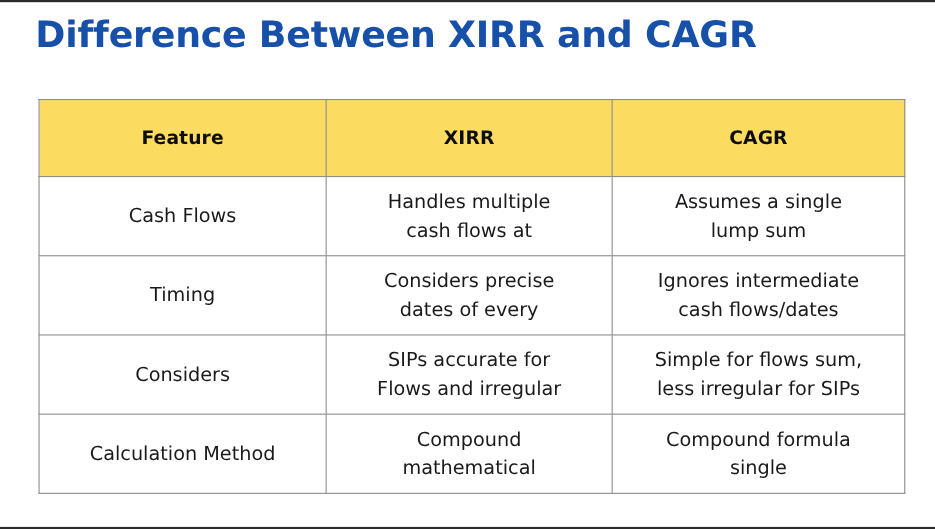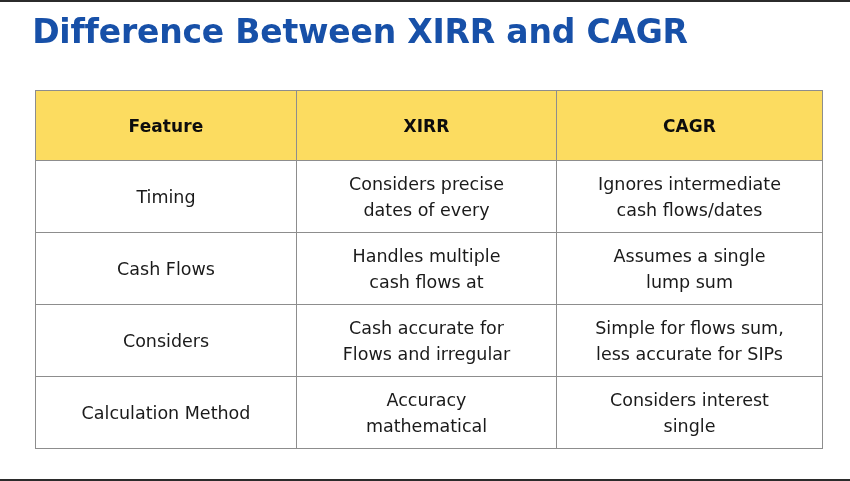--- a/index.html
+++ b/index.html
@@ -113,63 +113,63 @@
       <tr>
         <th>Feature</th>
         <th>XIRR</th>
         <th>CAGR</th>
       </tr>
     </thead>
 
     <tbody>
 
       <tr>
+        <td class="cell-feature">Cash Flows</td>
+        <td>
+          <span class="line">Handles multiple</span>
+          <span class="line">cash flows at</span>
+        </td>
+        <td>
+          <span class="line">Assumes a single</span>
+          <span class="line">lump sum</span>
+        </td>
+      </tr>
+
+      <tr>
         <td class="cell-feature">Timing</td>
         <td>
           <span class="line">Considers precise</span>
           <span class="line">dates of every</span>
         </td>
         <td>
           <span class="line">Ignores intermediate</span>
           <span class="line">cash flows/dates</span>
         </td>
       </tr>
 
       <tr>
-        <td class="cell-feature">Cash Flows</td>
-        <td>
-          <span class="line">Handles multiple</span>
-          <span class="line">cash flows at</span>
-        </td>
-        <td>
-          <span class="line">Assumes a single</span>
-          <span class="line">lump sum</span>
-        </td>
-      </tr>
-
-      <tr>
         <td class="cell-feature">Considers</td>
         <td>
-          <span class="line">Cash accurate for</span>
+          <span class="line">SIPs accurate for</span>
           <span class="line">Flows and irregular</span>
         </td>
         <td>
           <span class="line">Simple for flows sum,</span>
-          <span class="line">less accurate for SIPs</span>
+          <span class="line">less irregular for SIPs</span>
         </td>
       </tr>
 
       <tr>
         <td class="cell-feature">Calculation Method</td>
         <td>
-          <span class="line">Accuracy</span>
+          <span class="line">Compound</span>
           <span class="line">mathematical</span>
         </td>
         <td>
-          <span class="line">Considers interest</span>
+          <span class="line">Compound formula</span>
           <span class="line">single</span>
         </td>
       </tr>
 
     </tbody>
   </table>
 
 </div>
 
 </body></html>

